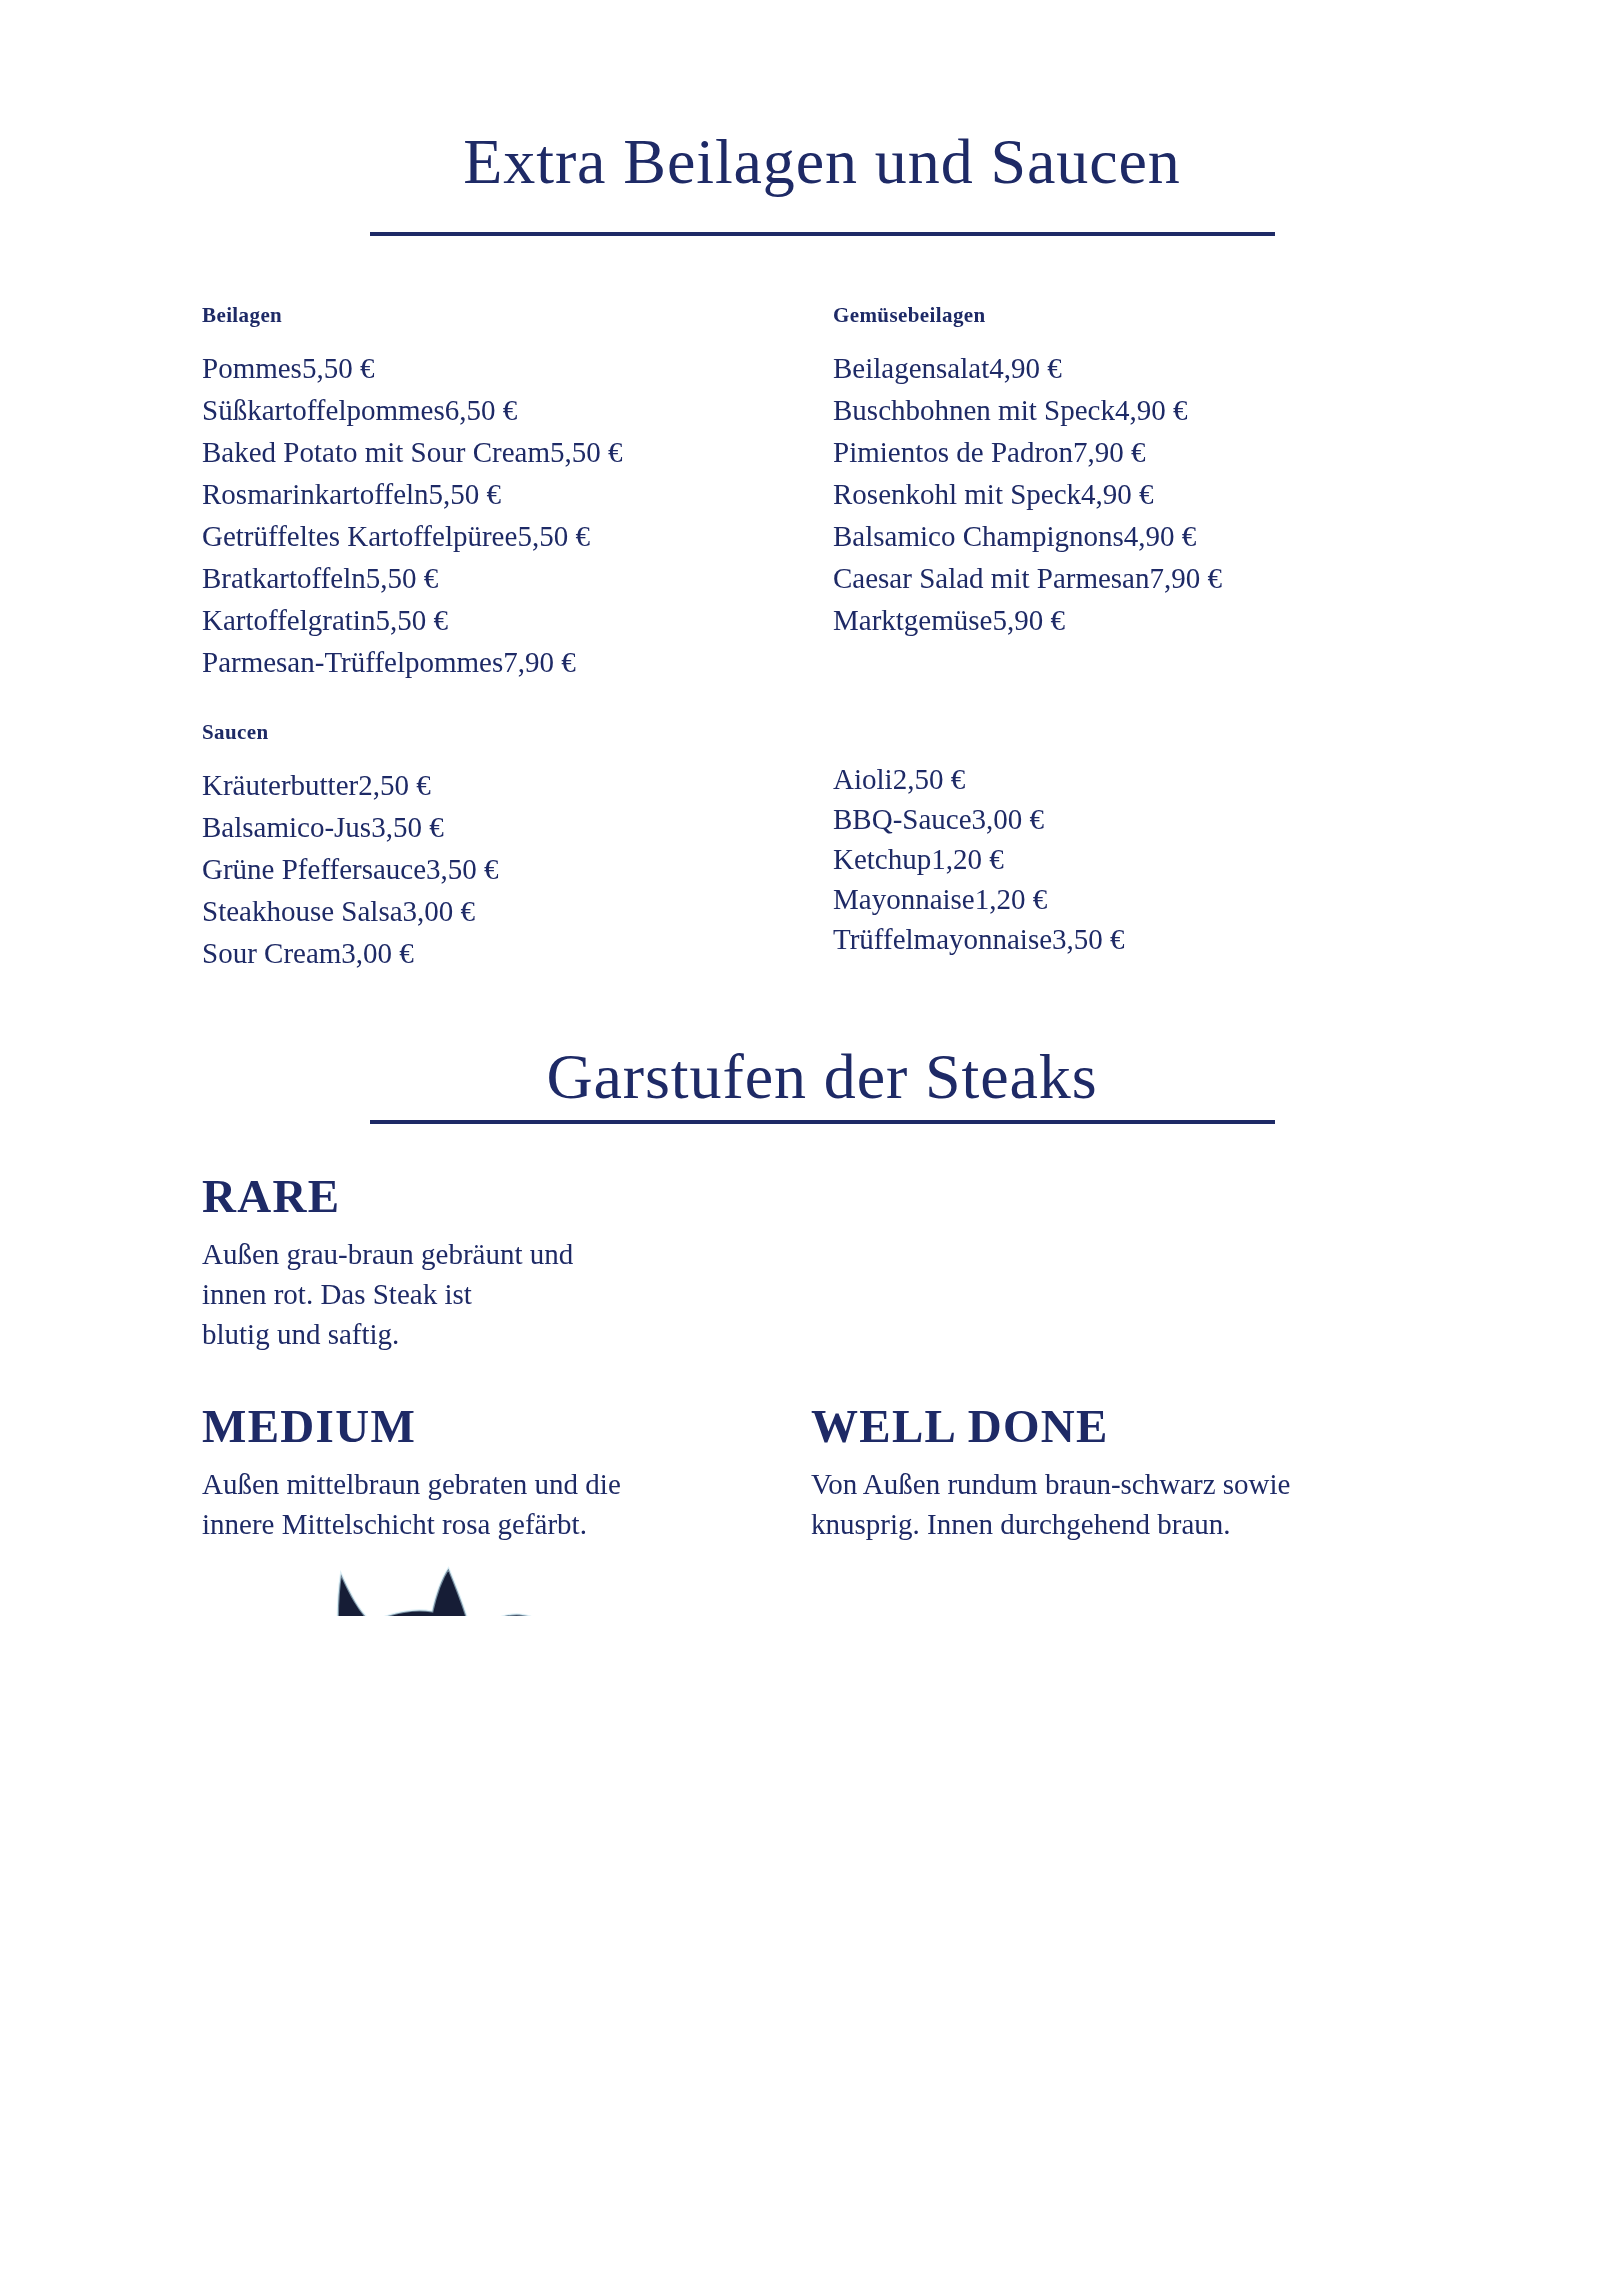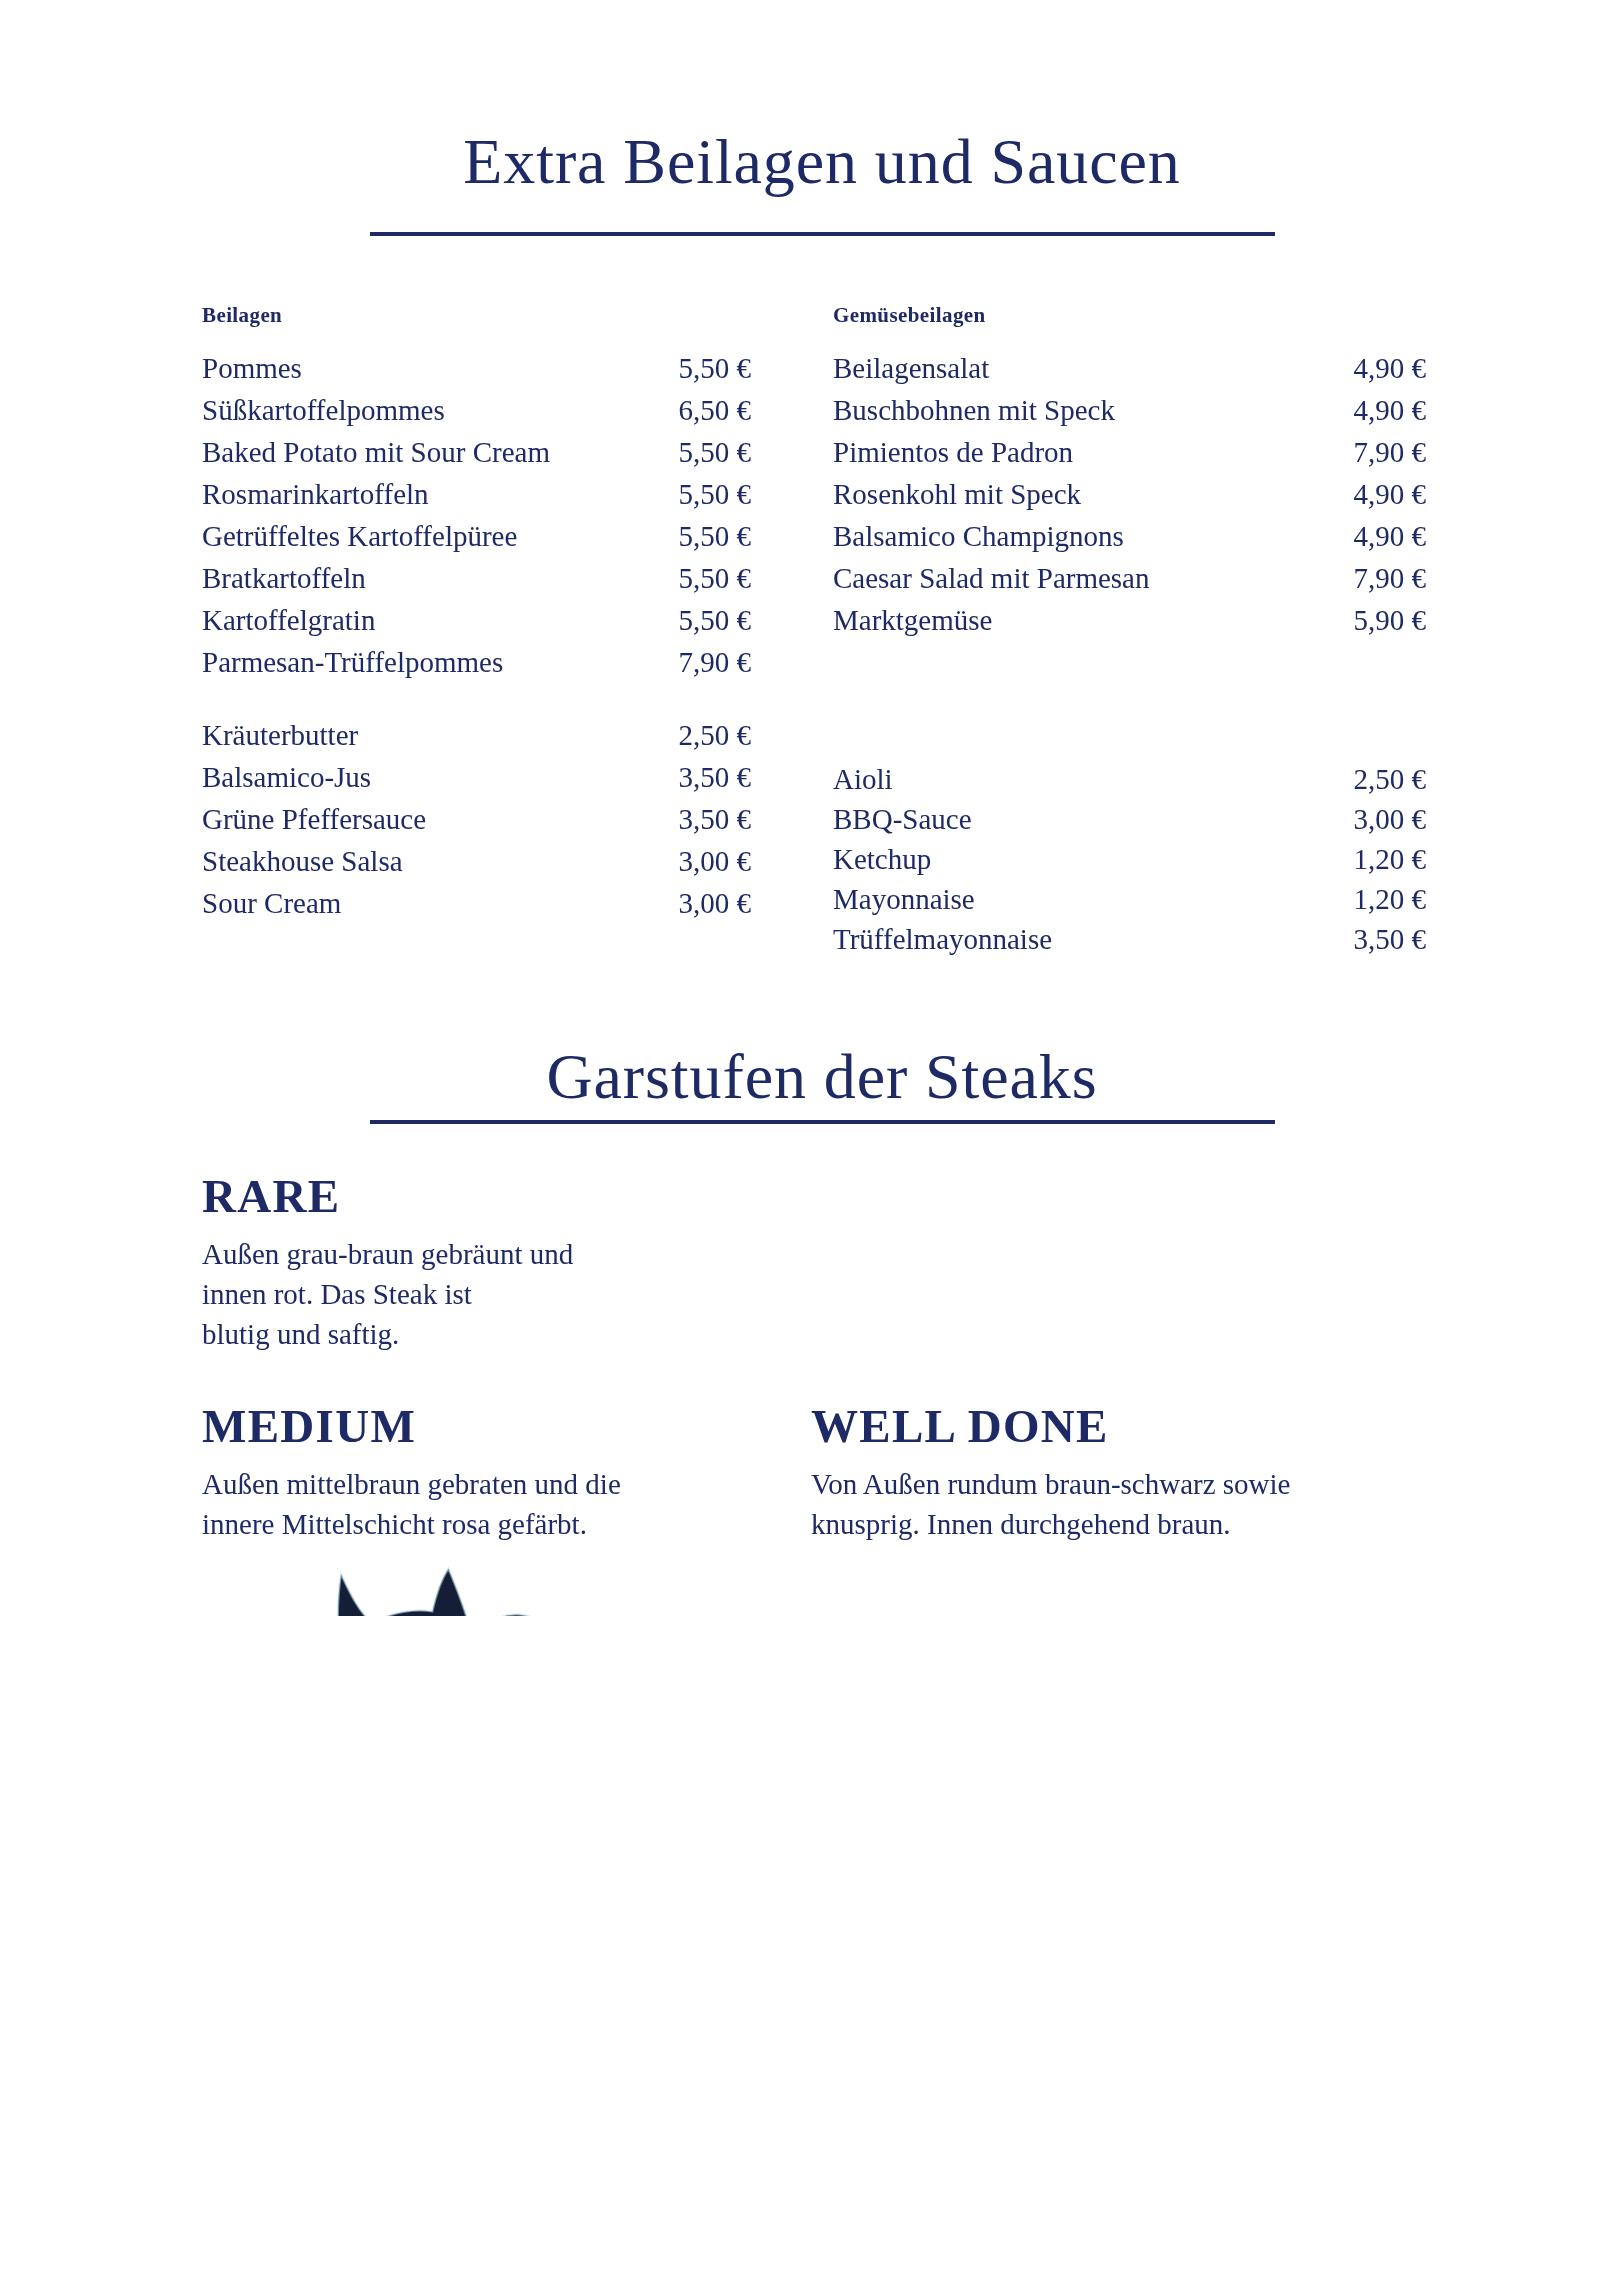--- a/index.html
+++ b/index.html
@@ -28,21 +28,21 @@
     background:#1e2a66;
   }
   .menu-block{position:absolute;}
   .menu-block h2{
     font-size:21px; font-weight:700;
     line-height:36px; margin:0 0 14.3px 0;
     letter-spacing:0.4px;
   }
   .menu-rows{display:block;}
   .menu-row{
-    display:flex; justify-content:space-between; align-items:baseline;
+    display:flex; align-items:baseline;
     height:42px; font-size:29px; line-height:42px;
   }
   .menu-block.tight .menu-row{height:40px; line-height:40px;}
   .menu-row .price{white-space:nowrap;}
   .done-block{position:absolute;}
   .done-block h3{
     font-size:47px; font-weight:700; margin:0;
     line-height:50px; letter-spacing:1.3px;
   }
   .done-block p{
@@ -150,20 +150,21 @@
   </div>
 
   <div class="menu-row">
     <span class="item-name">Marktgemüse</span>
     <span class="price">5,90 €</span>
   </div>
 </div>
   </section>
 
   <section class="menu-block" style="left:202px; top:714px; width:549px;">
+    <h2>Saucen</h2>
     <div class="menu-rows">
   <div class="menu-row">
     <span class="item-name">Kräuterbutter</span>
     <span class="price">2,50 €</span>
   </div>
 
   <div class="menu-row">
     <span class="item-name">Balsamico-Jus</span>
     <span class="price">3,50 €</span>
   </div>

